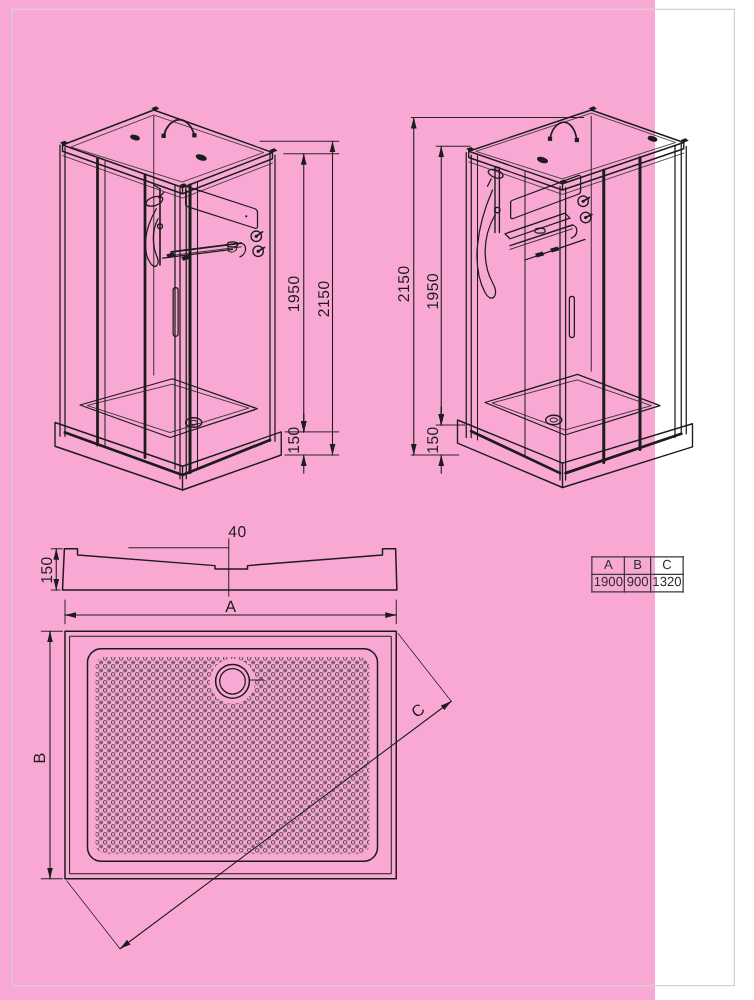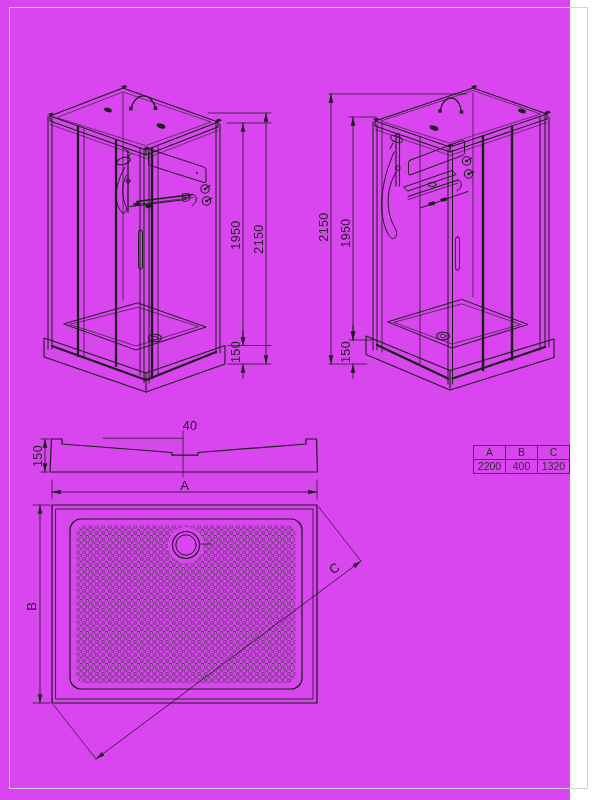--- a/index.html
+++ b/index.html
@@ -1,18 +1,18 @@
 <!DOCTYPE html>
 <html><head>
 <meta charset="utf-8">
 <style>
   html,body{margin:0;padding:0;background:#ffffff;}
   body{width:603px;height:800px;position:relative;overflow:hidden;
        font-family:"Liberation Sans", sans-serif;}
-  .sheet{position:absolute;left:0;top:0;width:570px;height:800px;background:#d946ef;}
+  .sheet{position:absolute;left:0;top:0;width:524px;height:800px;background:#f9a8d4;}
   .sheet-border{position:absolute;left:9px;top:7px;width:577px;height:780px;
     border:1px solid #cdd2d5;pointer-events:none;}
   svg.drawing{position:absolute;left:0;top:0;}
   svg.drawing text{fill:#1c1c1c;font-family:"Liberation Sans", sans-serif;
     font-size:12.5px;letter-spacing:0.4px;}
   svg.drawing text.ref{font-size:13px;letter-spacing:0;}
   table.dim-table{position:absolute;left:473px;top:445px;border-collapse:collapse;
     font-family:"Liberation Sans", sans-serif;font-size:10.5px;color:#2c2c2c;}
   table.dim-table td,table.dim-table th{border:1px solid #3a3a3a;width:29px;
     height:13px;text-align:center;font-weight:normal;padding:0 1px;line-height:1;}
@@ -227,19 +227,19 @@
   </svg>
 
   <table class="dim-table">
     <tbody>
         <tr>
       <th>A</th>
       <th>B</th>
       <th>C</th>
     </tr>
     <tr>
-      <td>2200</td>
-      <td>400</td>
+      <td>1900</td>
+      <td>900</td>
       <td>1320</td>
     </tr>
   </tbody>
     </table>
 </div>
 
 </body></html>

